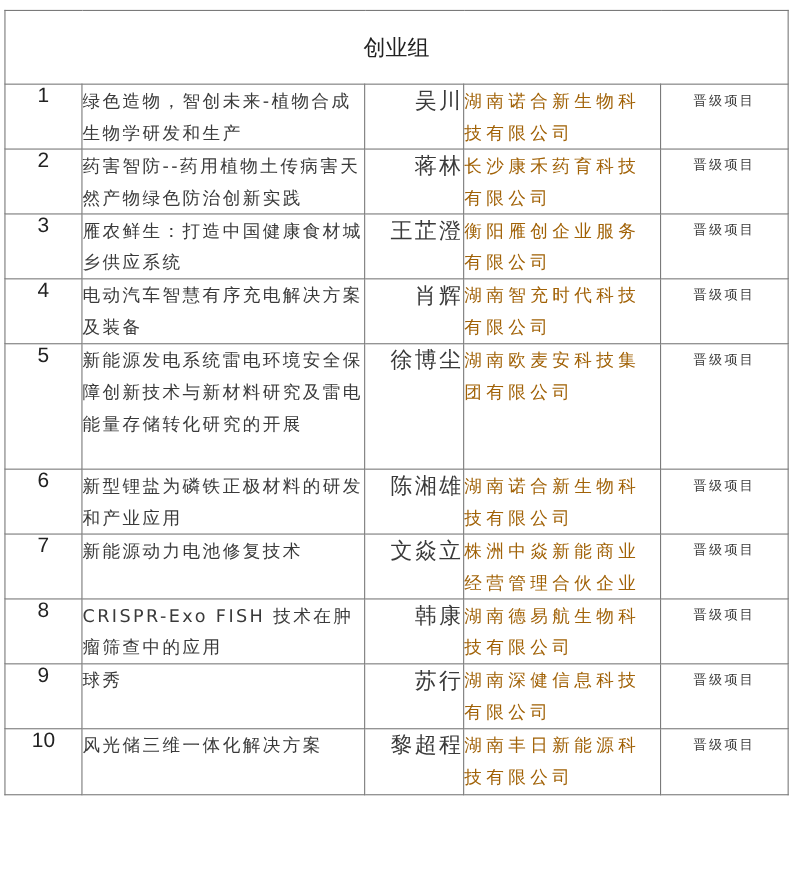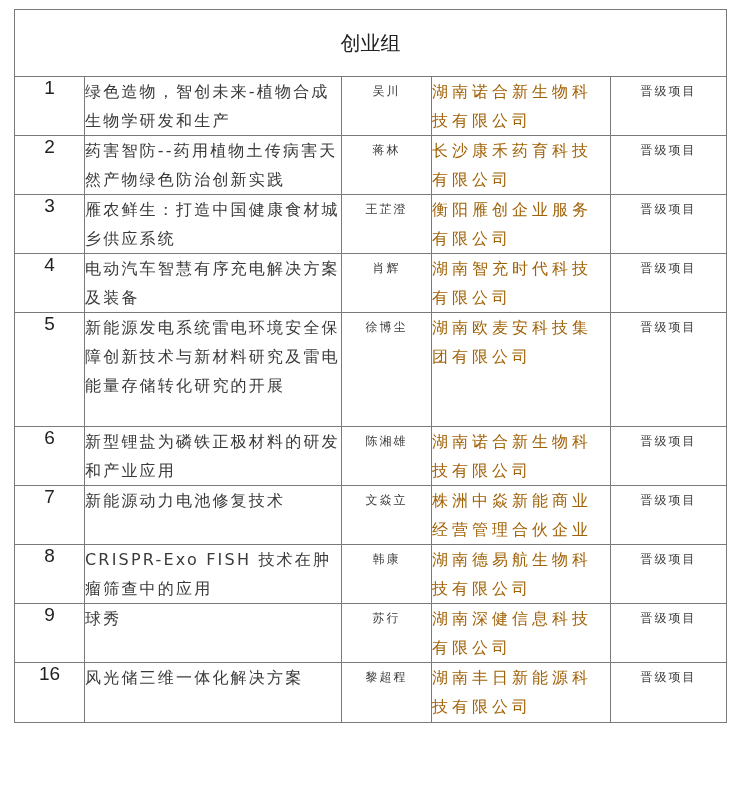--- a/index.html
+++ b/index.html
@@ -1,28 +1,28 @@
 <!DOCTYPE html>
 <html><head>
   <meta charset="utf-8">
   <style>
     html, body { margin: 0; padding: 0; background: #ffffff; }
     body { width: 738px; height: 794px; position: relative; overflow: hidden;
            font-family: "DejaVu Sans", "Liberation Sans", sans-serif; color: #2a2a2a; }
-    table.main { position: absolute; left: 14px; top: 9px; width: 712px;
+    table.main { position: absolute; left: 4px; top: 9px; width: 712px;
                  border-collapse: collapse; table-layout: fixed; }
     table.main td, table.main th { border: 1.5px solid #7a7a7a; padding: 0; vertical-align: top; }
     .title-cell { height: 66px; text-align: center; vertical-align: middle !important;
                   font-size: 20px; font-weight: normal; color: #222; }
     .hdr th { height: 64px; font-weight: normal; font-size: 19px; color: #222;
               text-align: center; vertical-align: middle; line-height: 28px; }
     td.num { text-align: center; font-family: "Liberation Sans", sans-serif;
              font-size: 19px; color: #222; padding-top: 6px; }
     td.proj { font-size: 16px; letter-spacing: 2.2px; line-height: 29px; padding: 4px 6px 0 7px; color: #3a3a3a; }
-    td.person { text-align: center; font-size: 12px; letter-spacing: 2px; line-height: 29px; padding-top: 4px; color: #3a3a3a; }
+    td.person { text-align: right; font-size: 20px; letter-spacing: 2px; line-height: 29px; padding-top: 4px; color: #3a3a3a; }
     td.company { font-size: 16px; letter-spacing: 4px; line-height: 29px; padding: 4px 4px 0 10px; color: #a16207; }
     td.cat { text-align: center; font-size: 12px; letter-spacing: 2px; line-height: 29px; padding-top: 4px; color: #3a3a3a; }
   </style>
 </head>
 <body>
 
 <table class="main">
   <colgroup>
     <col style="width:70px">
     <col style="width:257px">
@@ -91,20 +91,20 @@
     <td class="cat">晋级项目</td>
   </tr>
   <tr style="height:59px">
     <td class="num">9</td>
     <td class="proj">球秀</td>
     <td class="person">苏行</td>
     <td class="company">湖南深健信息科技有限公司</td>
     <td class="cat">晋级项目</td>
   </tr>
   <tr style="height:60px">
-    <td class="num">16</td>
+    <td class="num">10</td>
     <td class="proj">风光储三维一体化解决方案</td>
     <td class="person">黎超程</td>
     <td class="company">湖南丰日新能源科技有限公司</td>
     <td class="cat">晋级项目</td>
   </tr>
 </tbody>
   </table>
 
 </body></html>

